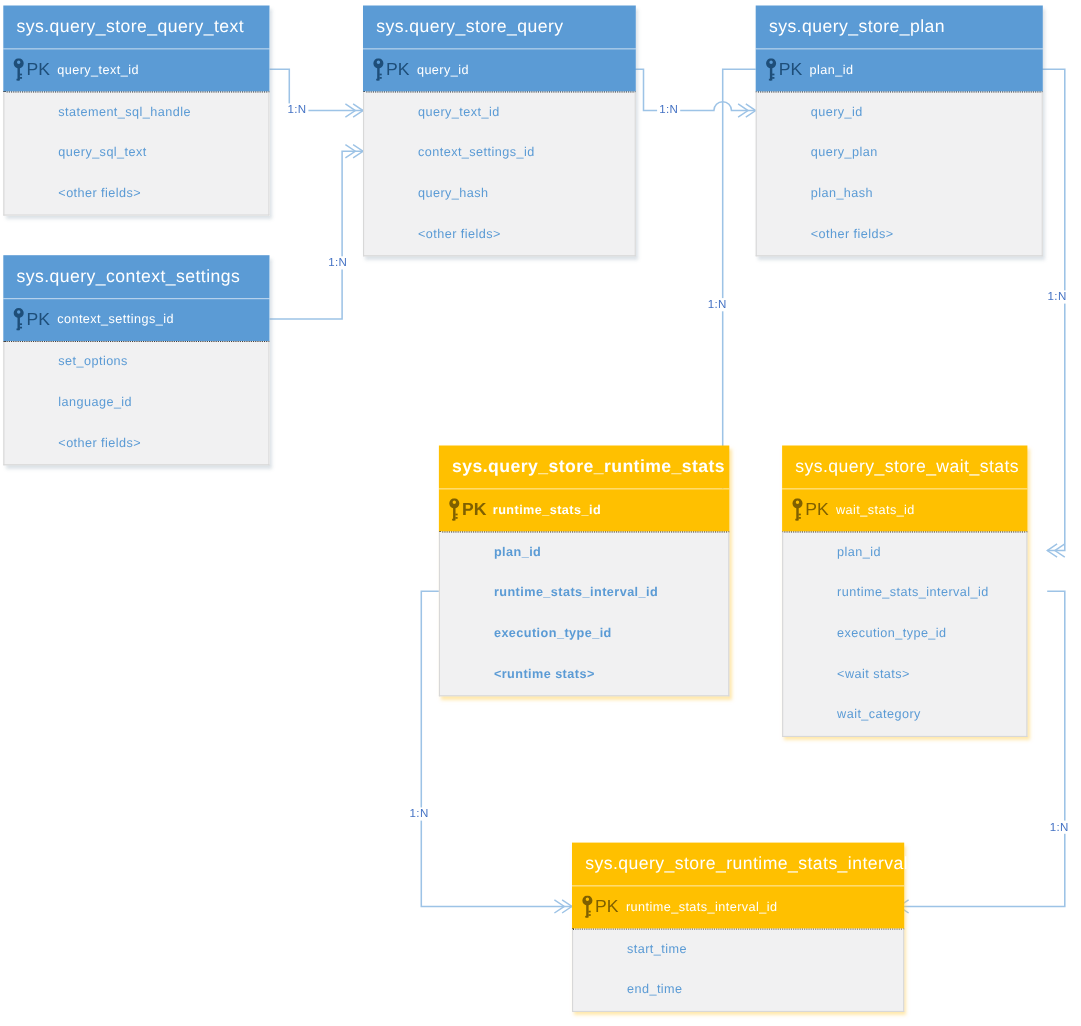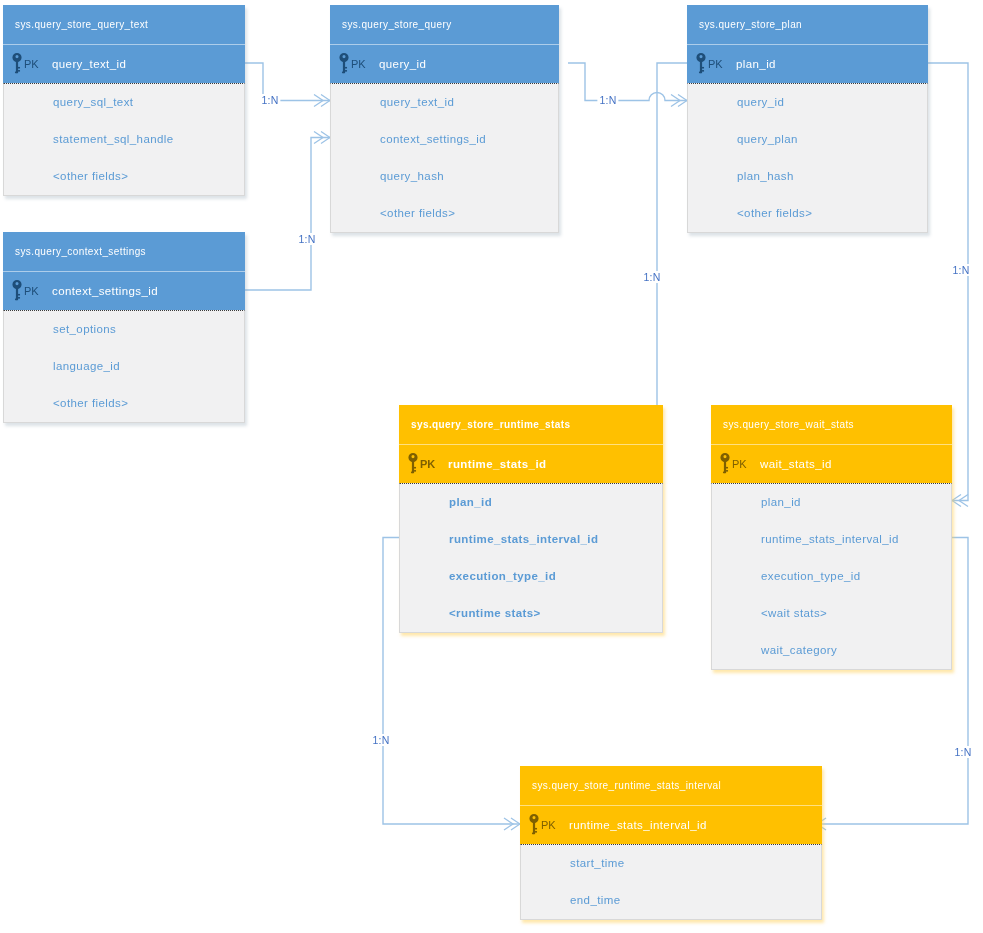--- a/index.html
+++ b/index.html
@@ -2,28 +2,28 @@
 <html><head>
 <meta charset="utf-8">
 <title>Query Store tables diagram</title>
 <style>
   html,body{margin:0;padding:0;background:#fff;font-family:"Liberation Sans",sans-serif;}
   .canvas{position:relative;width:983px;height:933px;background:#fff;overflow:hidden;}
   .rel-svg{position:absolute;left:0;top:0;z-index:1;}
   .table{position:absolute;z-index:2;box-sizing:border-box;}
   .table.blue{box-shadow:2px 3px 3px rgba(130,150,170,.28);}
   .table.orange{box-shadow:2px 3px 3px rgba(255,210,90,.5);}
-  .t-title{height:39px;line-height:39px;padding-left:12px;color:#fff;font-size:10px;letter-spacing:.4px;white-space:nowrap;}
+  .t-title{height:39px;line-height:39px;padding-left:12px;color:#fff;font-size:16px;letter-spacing:.4px;white-space:nowrap;}
   .t-pk{height:38px;display:flex;align-items:center;position:relative;border-top:1px solid rgba(255,255,255,.5);}
   .blue .t-title,.blue .t-pk{background:#5B9BD5;}
   .orange .t-title,.orange .t-pk{background:#FFC000;}
   .key-icon{margin-left:8px;display:flex;align-items:center;}
   .blue .key-icon,.blue .pk-label{color:#1E4E79;}
   .orange .key-icon,.orange .pk-label{color:#7F6000;}
-  .pk-label{font-size:11px;margin-left:1px;}
+  .pk-label{font-size:16px;margin-left:1px;}
   .pk-field{position:absolute;left:49px;color:#fff;font-size:11.5px;letter-spacing:.4px;white-space:nowrap;}
   .t-body{background:#F1F1F2;border:1px solid #D8D8D8;border-top:1px dotted #3a3a3a;}
   .t-field{height:37px;line-height:37px;padding-left:49px;font-size:11.5px;letter-spacing:.4px;color:#5B9BD5;white-space:nowrap;}
   .rel-label{position:absolute;z-index:3;transform:translate(-50%,-50%);background:#fff;padding:0 2px;font-size:10.5px;color:#4472C4;letter-spacing:.3px;}
 </style>
 </head>
 <body>
 
 <div class="canvas">
 
@@ -61,27 +61,27 @@
             <rect x="4.8" y="9" width="2.4" height="13"></rect>
             <rect x="7" y="15.2" width="2.3" height="1.7"></rect>
             <rect x="7" y="18.6" width="2.3" height="1.7"></rect>
             <rect x="3.8" y="20.3" width="2.4" height="1.7"></rect>
           </svg>
       </span>
       <span class="pk-label">PK</span>
       <span class="pk-field">query_text_id</span>
     </div>
     <div class="t-body">
+      <div class="t-field">statement_sql_handle</div>
       <div class="t-field">query_sql_text</div>
-      <div class="t-field">statement_sql_handle</div>
-      <div class="t-field">&lt;other fields&gt;</div>
-    </div>
-  </div>
-
-  <div class="table blue" style="left:330px;top:5px;width:229px;">
+      <div class="t-field">&lt;other fields&gt;</div>
+    </div>
+  </div>
+
+  <div class="table blue" style="left:330px;top:5px;width:248px;">
     <div class="t-title">sys.query_store_query</div>
     <div class="t-pk">
       <span class="key-icon">
         <svg width="12" height="22" viewBox="0 0 12 24" fill="currentColor">
             <path fill-rule="evenodd" d="M6 0a5 5 0 100 10A5 5 0 006 0zm0 2.2a1.7 1.7 0 110 3.4 1.7 1.7 0 010-3.4z"></path>
             <rect x="4.8" y="9" width="2.4" height="13"></rect>
             <rect x="7" y="15.2" width="2.3" height="1.7"></rect>
             <rect x="7" y="18.6" width="2.3" height="1.7"></rect>
             <rect x="3.8" y="20.3" width="2.4" height="1.7"></rect>
           </svg>
@@ -90,21 +90,21 @@
       <span class="pk-field">query_id</span>
     </div>
     <div class="t-body">
       <div class="t-field">query_text_id</div>
       <div class="t-field">context_settings_id</div>
       <div class="t-field">query_hash</div>
       <div class="t-field">&lt;other fields&gt;</div>
     </div>
   </div>
 
-  <div class="table blue" style="left:687px;top:5px;width:241px;">
+  <div class="table blue" style="left:687px;top:5px;width:261px;">
     <div class="t-title">sys.query_store_plan</div>
     <div class="t-pk">
       <span class="key-icon">
         <svg width="12" height="22" viewBox="0 0 12 24" fill="currentColor">
             <path fill-rule="evenodd" d="M6 0a5 5 0 100 10A5 5 0 006 0zm0 2.2a1.7 1.7 0 110 3.4 1.7 1.7 0 010-3.4z"></path>
             <rect x="4.8" y="9" width="2.4" height="13"></rect>
             <rect x="7" y="15.2" width="2.3" height="1.7"></rect>
             <rect x="7" y="18.6" width="2.3" height="1.7"></rect>
             <rect x="3.8" y="20.3" width="2.4" height="1.7"></rect>
           </svg>
@@ -158,21 +158,21 @@
       <span class="pk-field">runtime_stats_id</span>
     </div>
     <div class="t-body">
       <div class="t-field">plan_id</div>
       <div class="t-field">runtime_stats_interval_id</div>
       <div class="t-field">execution_type_id</div>
       <div class="t-field">&lt;runtime stats&gt;</div>
     </div>
   </div>
 
-  <div class="table orange" style="left:711px;top:405px;width:241px;">
+  <div class="table orange" style="left:711px;top:405px;width:223px;">
     <div class="t-title">sys.query_store_wait_stats</div>
     <div class="t-pk">
       <span class="key-icon">
         <svg width="12" height="22" viewBox="0 0 12 24" fill="currentColor">
             <path fill-rule="evenodd" d="M6 0a5 5 0 100 10A5 5 0 006 0zm0 2.2a1.7 1.7 0 110 3.4 1.7 1.7 0 010-3.4z"></path>
             <rect x="4.8" y="9" width="2.4" height="13"></rect>
             <rect x="7" y="15.2" width="2.3" height="1.7"></rect>
             <rect x="7" y="18.6" width="2.3" height="1.7"></rect>
             <rect x="3.8" y="20.3" width="2.4" height="1.7"></rect>
           </svg>

